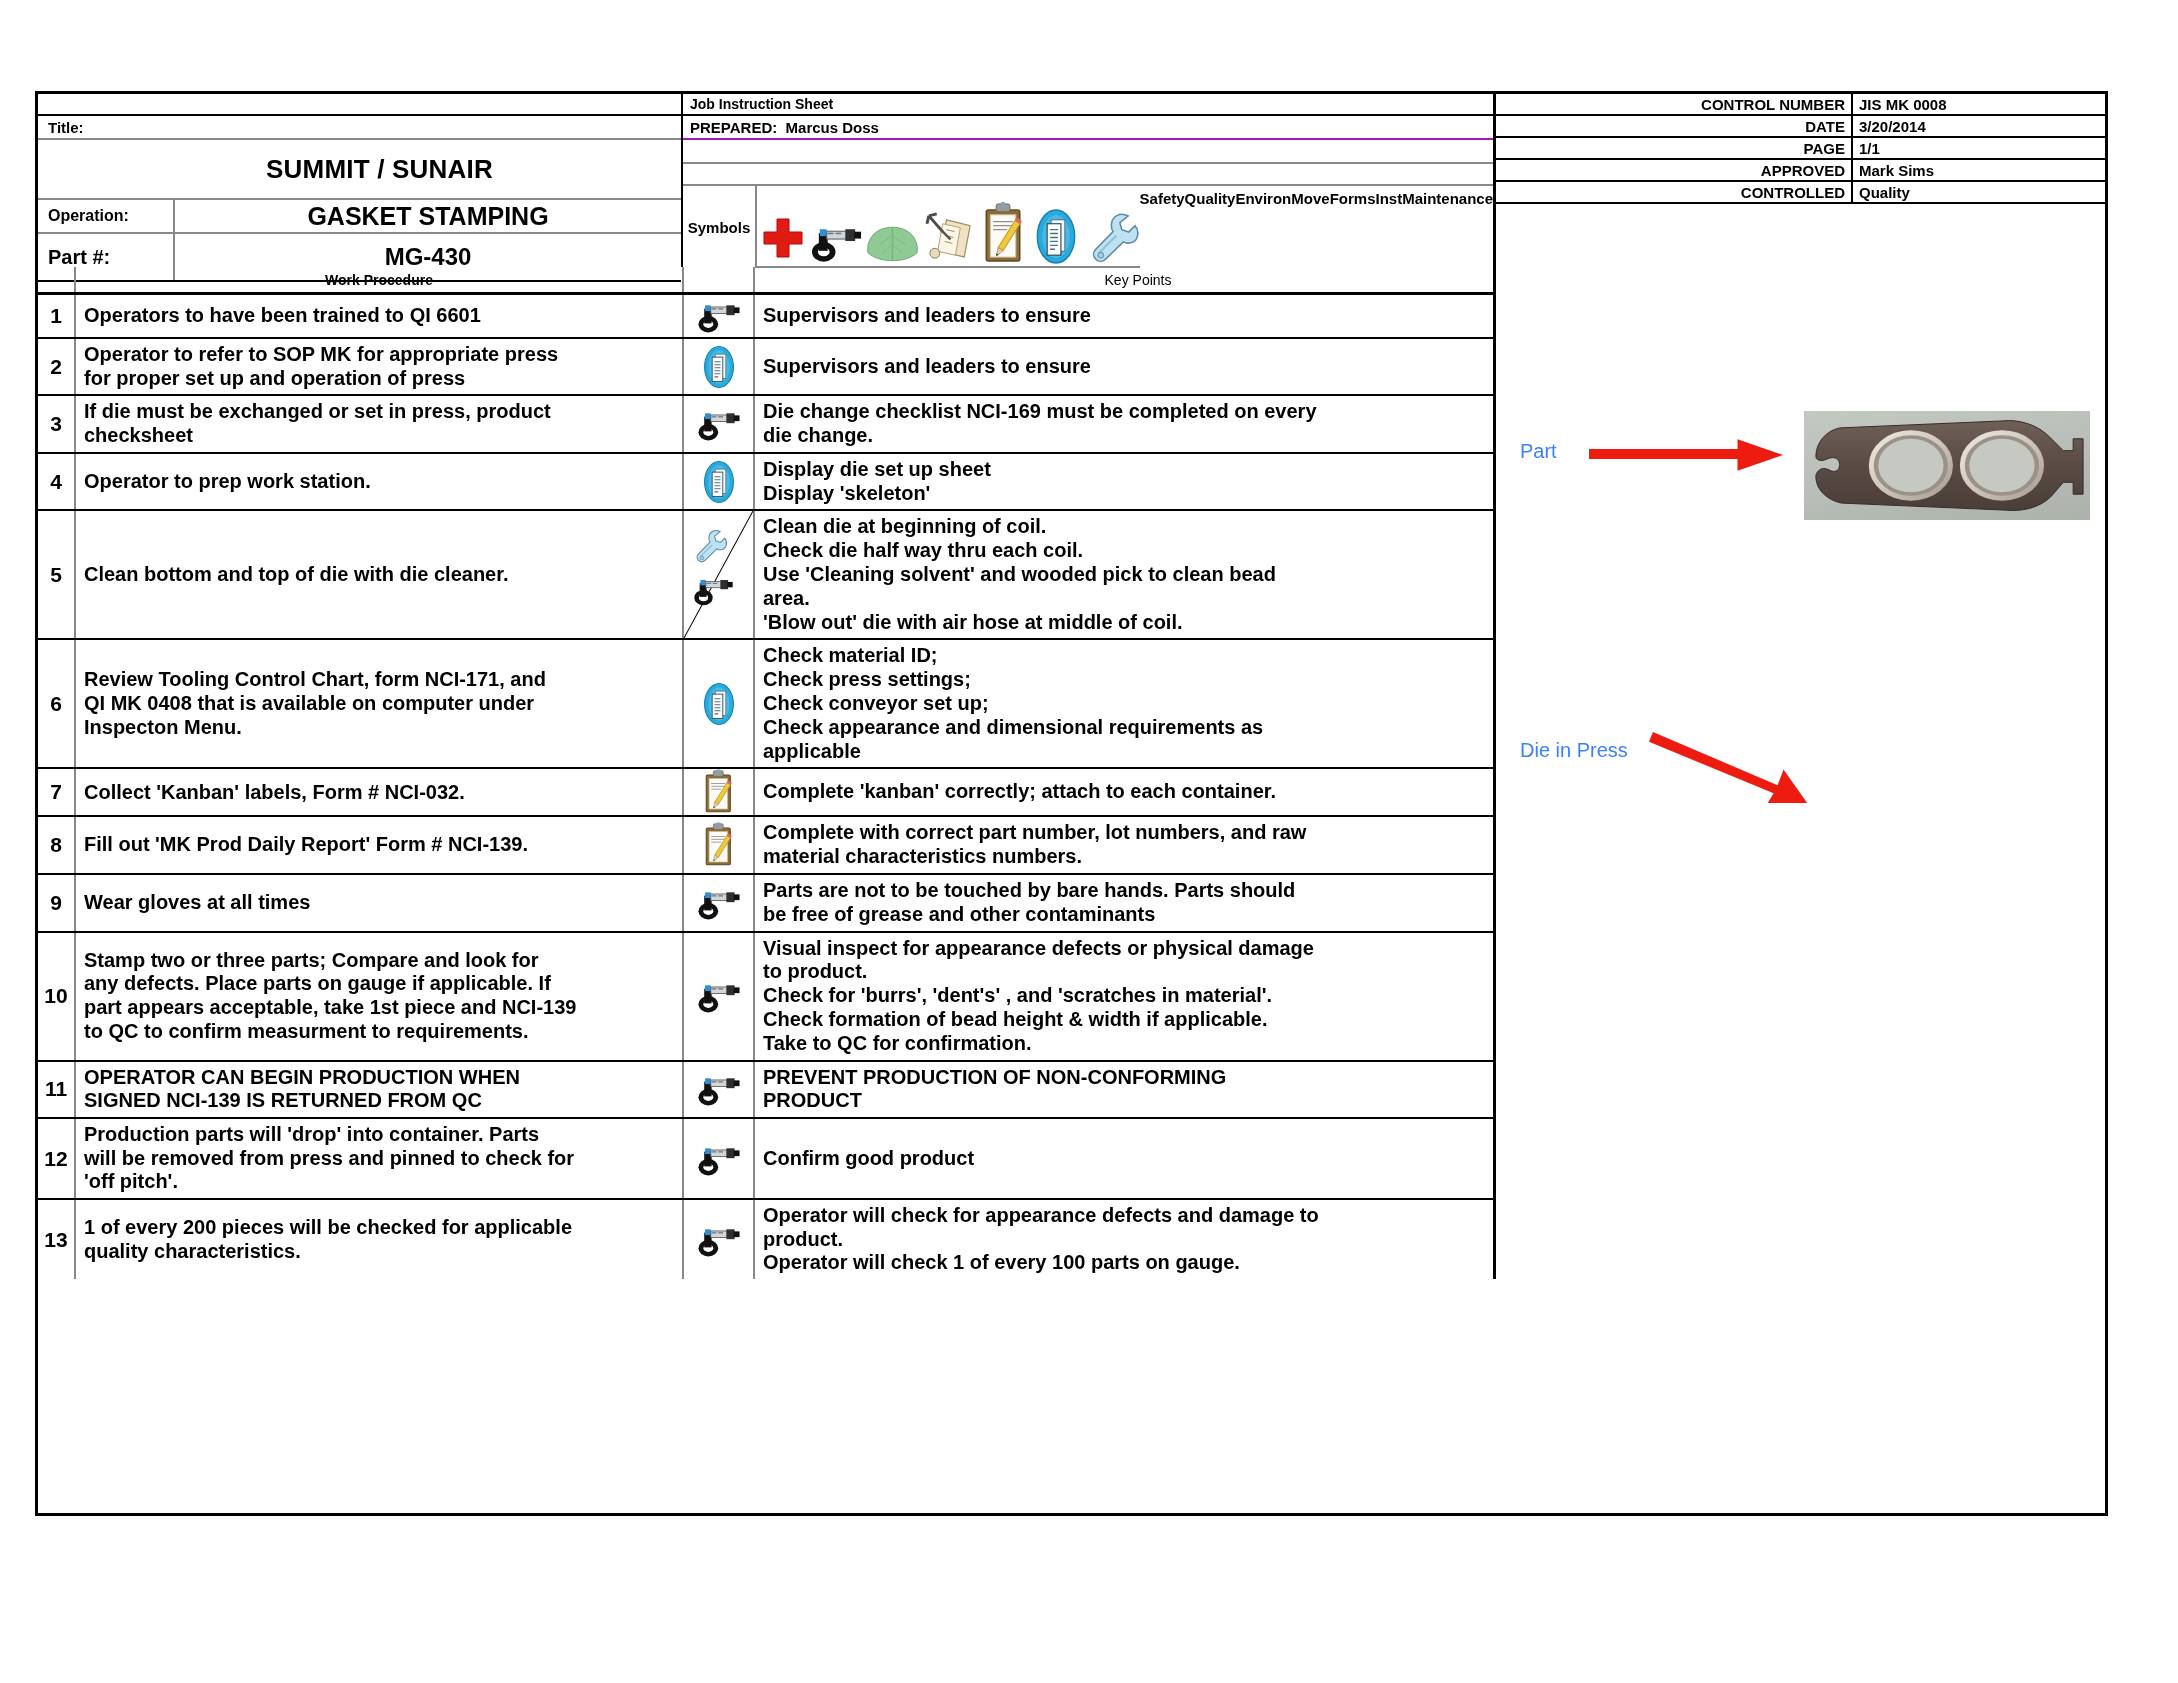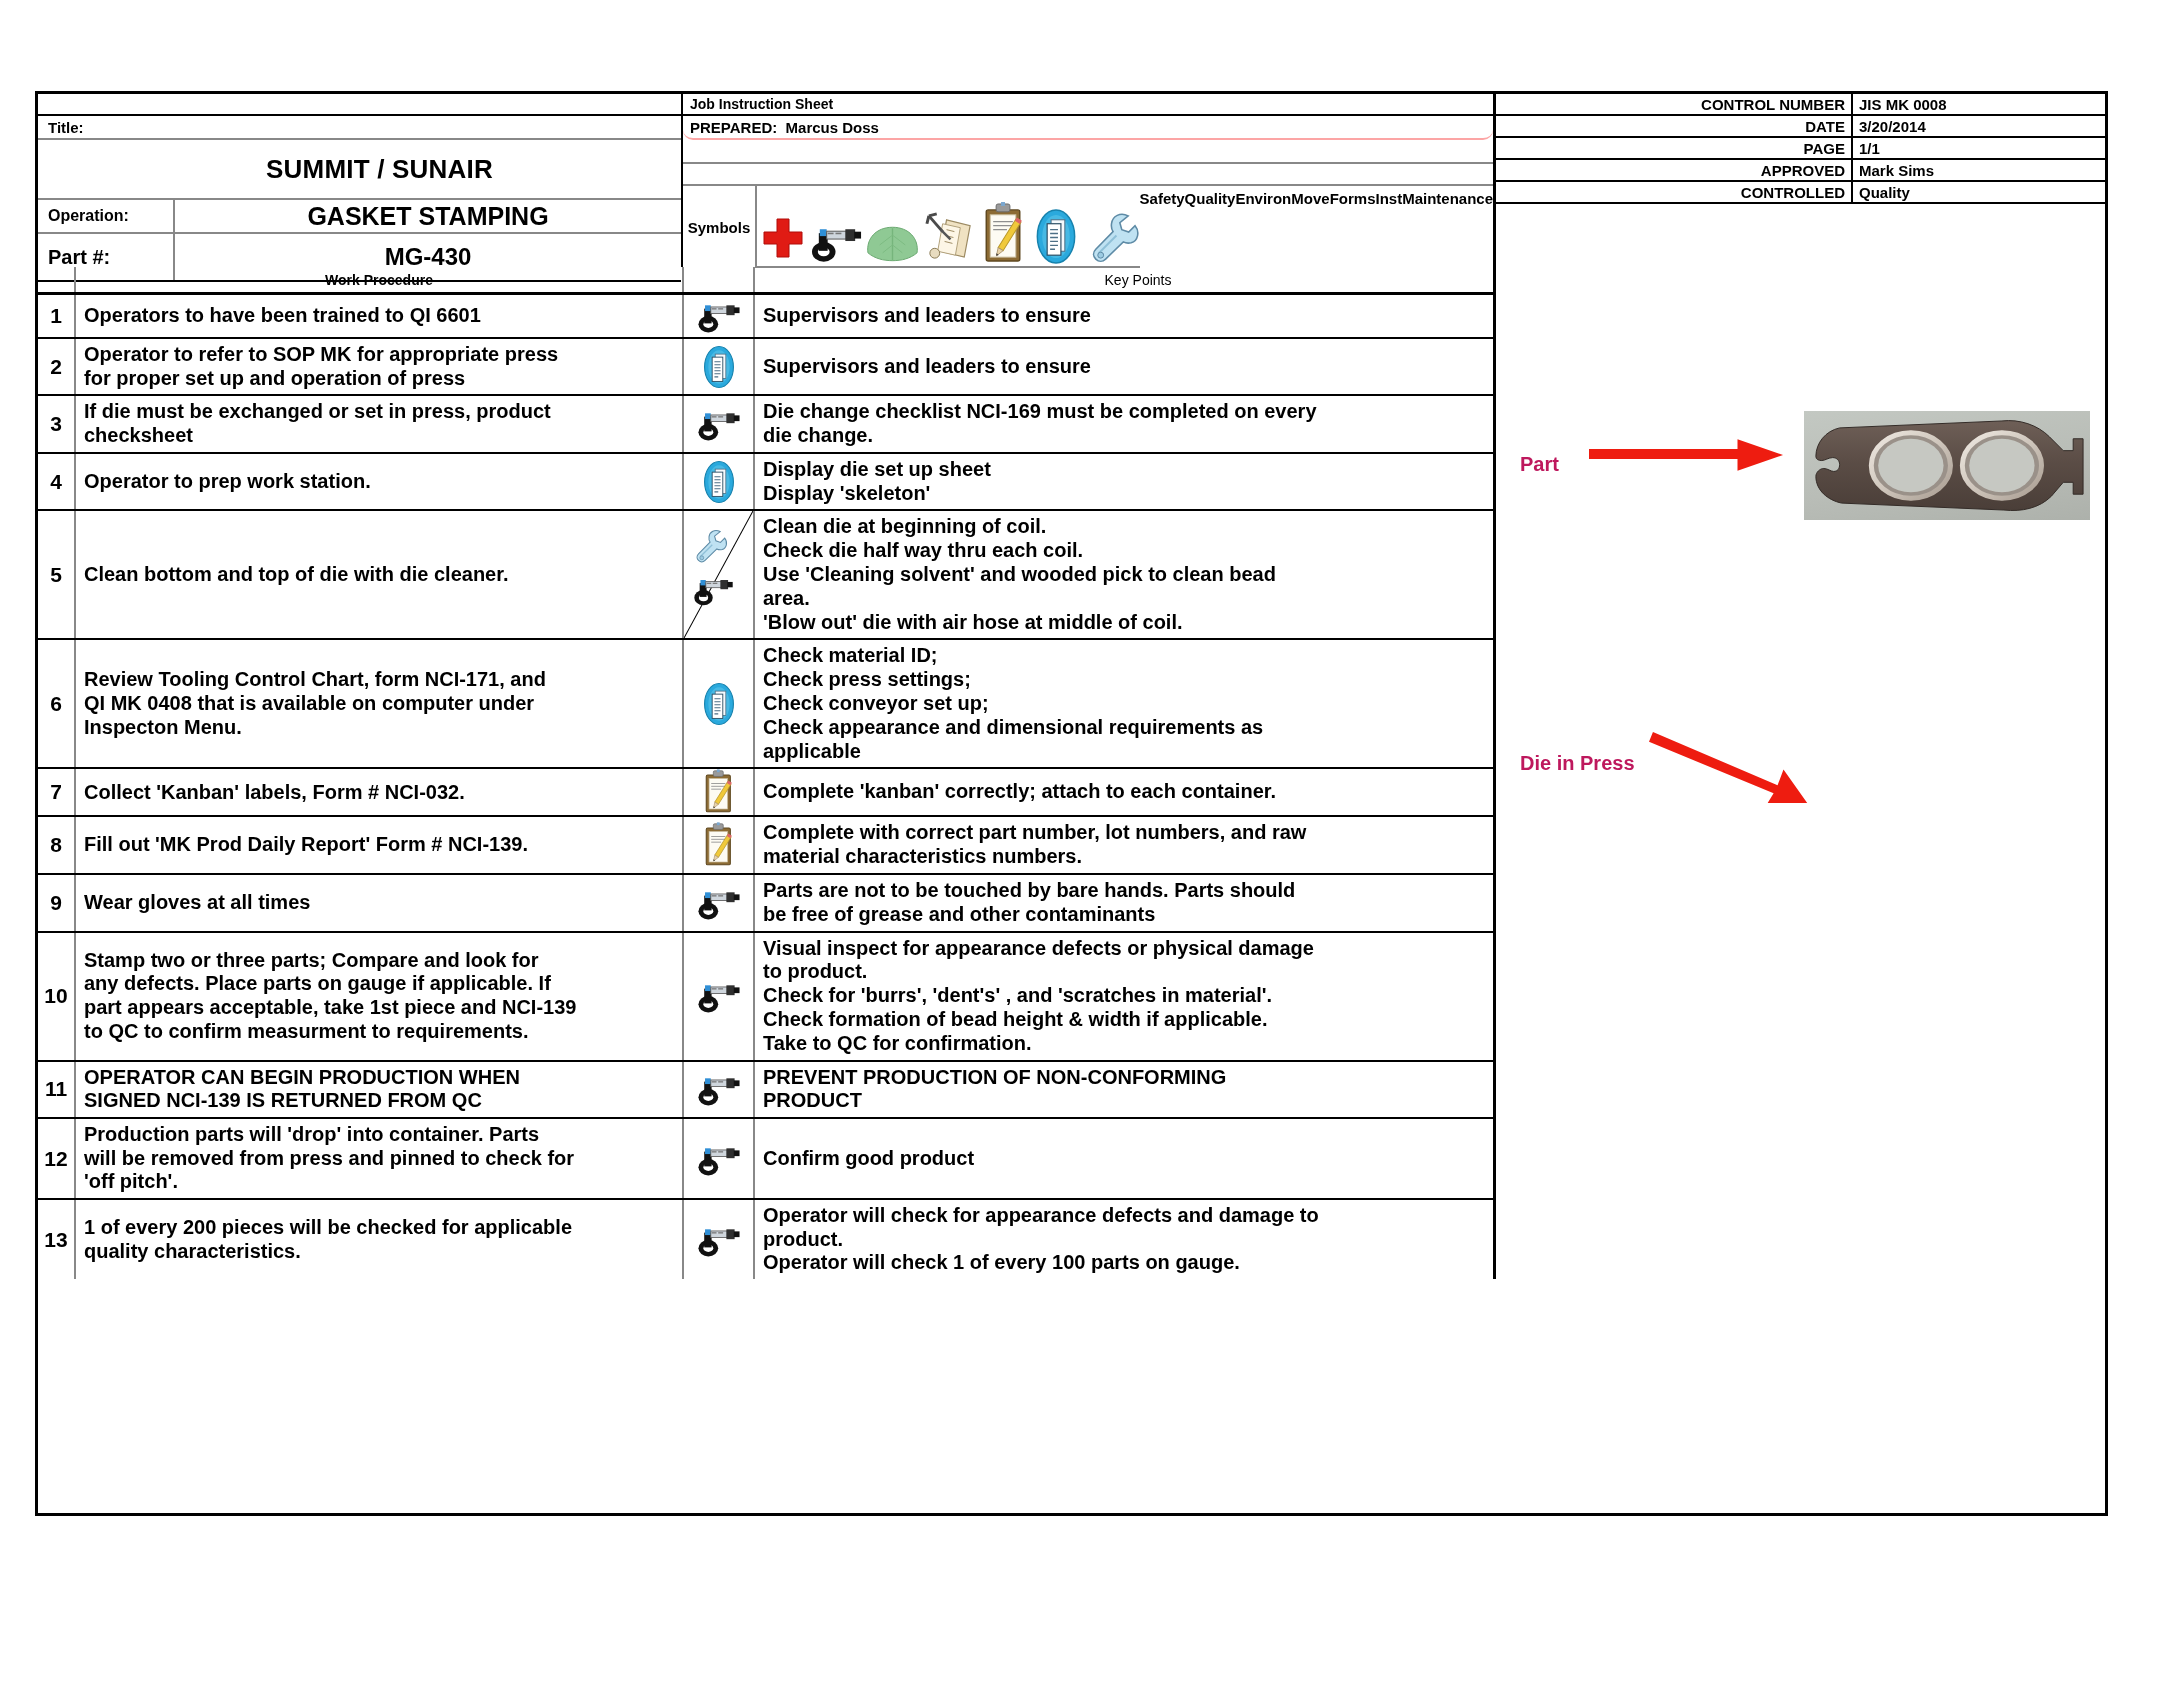--- a/index.html
+++ b/index.html
@@ -73,23 +73,23 @@
     position: absolute; left: 645px; top: 0;
     width: 813px; height: 173px;
     border-right: 3px solid #000;
   }
   .hm-jis {
     height: 22px; border-bottom: 2px solid #000;
     font-size: 14px; font-weight: bold;
     display: flex; align-items: center; padding-left: 7px;
   }
   .hm-prep {
-    height: 24px; border-bottom: 2px solid #fca5a5;
+    height: 24px; border-bottom: 2px solid #a21caf;
     font-size: 15px; font-weight: bold;
-    display: flex; align-items: center; padding-left: 7px; border-radius: 10px;
+    display: flex; align-items: center; padding-left: 7px;
   }
   .hm-e1 { height: 24px; border-bottom: 2px solid #888; }
   .hm-e2 { height: 22px; border-bottom: 2px solid #888; }
   .hm-symbols {
     position: relative;
     height: 82px;
     display: flex;
   }
   .sym-label {
     width: 74px; border-right: 2px solid #888;
@@ -214,23 +214,22 @@
   .part-photo {
     position: absolute;
     left: 308px; top: 144px;
     width: 286px; height: 109px;
     background: linear-gradient(170deg,#c3c8c2 0%, #b9bdb7 55%, #adb1ab 100%);
     overflow: hidden;
   }
   .gasket { position: absolute; left: 0; top: 0; }
   .anno-label {
     position: absolute;
-    font-size: 20px; font-weight: bold; color: #be185d;
+    font-size: 20px; font-weight: normal; color: #3b82f6;
     white-space: nowrap;
-    margin-top: 13px;
   }
   .anno-arrow { position: absolute; }
 
   
   .ico { display: block; }
 </style>
 </head>
 <body>
 
 <div id="sheet">

